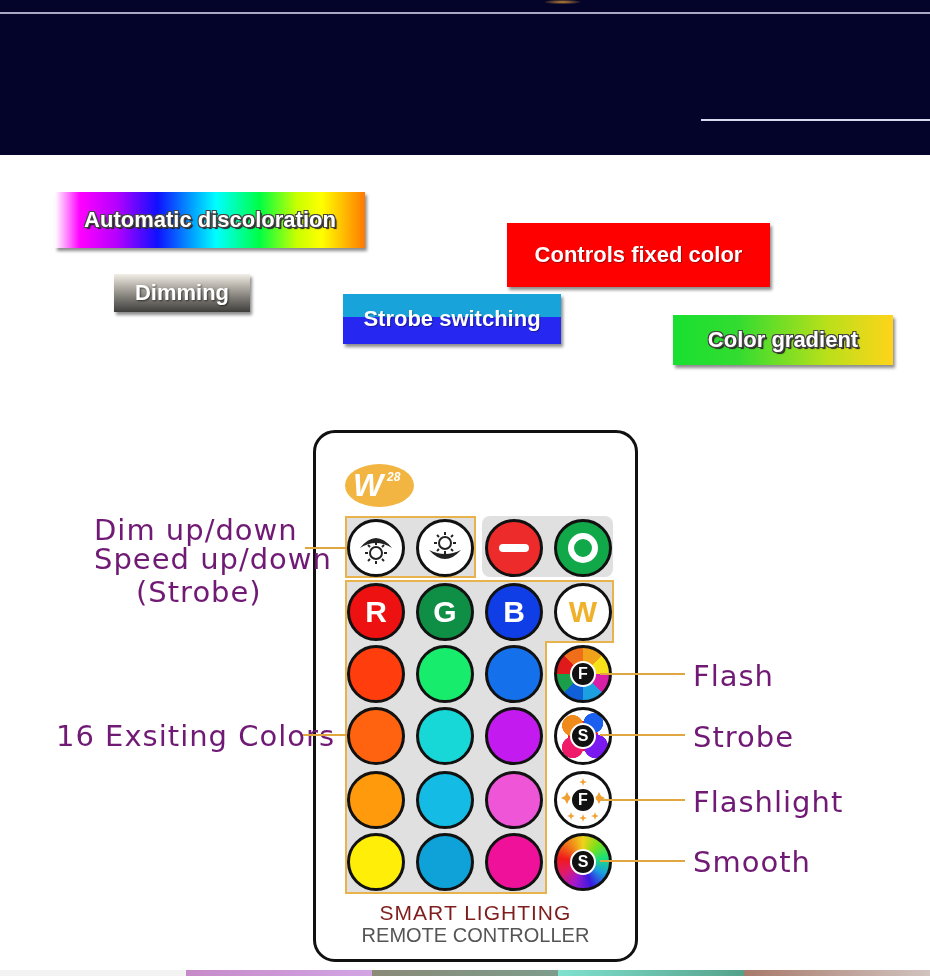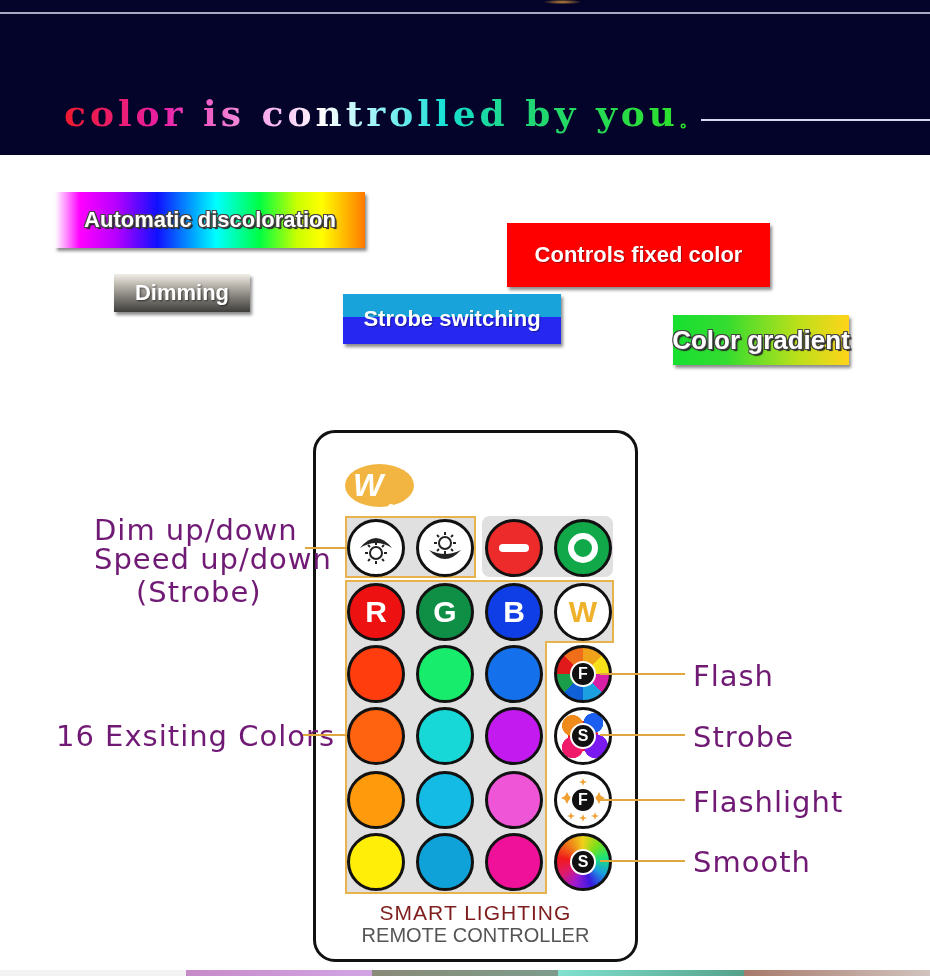--- a/index.html
+++ b/index.html
@@ -21,28 +21,28 @@
   
   .tag { position: absolute; display: flex; align-items: center; justify-content: center; color: #fff; font-weight: bold; font-family: "Liberation Sans", sans-serif; box-shadow: 2px 3px 3px rgba(0,0,0,0.45); white-space: nowrap; }
   .tag.outlined { text-shadow: -1px -1px 0 #444, 1px -1px 0 #444, -1px 1px 0 #444, 1px 1px 0 #444, 2px 2px 1px #222; }
   .tag-auto { left: 55px; top: 192px; width: 310px; height: 56px; font-size: 22px;
     background: linear-gradient(90deg, #ffffff 0%, #ff00ff 8%, #b400ff 20%, #1010ff 33%, #00aaff 45%, #00ffff 52%, #00ff44 66%, #c8ff00 78%, #ffff00 86%, #ff7a00 100%); }
   .tag-fixed { left: 507px; top: 223px; width: 263px; height: 64px; font-size: 22px; background: #ff0000; text-shadow: 1px 1px 1px rgba(0,0,0,0.35); }
   .tag-dim { left: 114px; top: 274px; width: 136px; height: 38px; font-size: 22px;
     background: linear-gradient(180deg, #f1eee7 0%, #b9b5ad 30%, #7a7772 65%, #3f3e3c 100%); text-shadow: 1px 1px 2px rgba(0,0,0,0.6); }
   .tag-switch { left: 343px; top: 294px; width: 218px; height: 50px; font-size: 22px;
     background: linear-gradient(180deg, #18a3da 0%, #18a3da 46%, #2727f2 46%, #2727f2 100%); text-shadow: 1px 1px 1px rgba(0,0,0,0.35); }
-  .tag-gradient { left: 673px; top: 315px; width: 176px; height: 50px; font-size: 26px;
+  .tag-gradient { left: 673px; top: 315px; width: 220px; height: 50px; font-size: 22px;
     background: linear-gradient(90deg, #18e030 0%, #33dc30 30%, #b9e01a 70%, #ffd41a 100%); }
 
   
   .remote { position: absolute; left: 313px; top: 430px; width: 325px; height: 532px; border: 3px solid #111; border-radius: 22px; background: #fff; }
   .logo { position: absolute; left: 345px; top: 464px; width: 69px; height: 43px; border-radius: 50%; background: #f2b542; }
   .logo .w { position: absolute; left: 8px; top: 3px; color: #fff; font-size: 32px; font-style: italic; font-weight: bold; letter-spacing: -2px; }
-  .logo .n { position: absolute; left: 42px; top: 6px; color: #fff; font-size: 12px; font-style: italic; font-weight: bold; margin-top: 32px; }
+  .logo .n { position: absolute; left: 42px; top: 6px; color: #fff; font-size: 12px; font-style: italic; font-weight: bold; }
 
   .panel { position: absolute; background: #e0e0e0; }
   .outline { position: absolute; border: 2px solid #e8b24d; }
 
   .btn { position: absolute; width: 58px; height: 58px; border-radius: 50%; border: 3px solid #111; display: flex; align-items: center; justify-content: center; font-weight: bold; font-size: 30px; color: #fff; font-family: "Liberation Sans", sans-serif; }
   .btn.white { background: #fff; }
   .btn .inner-badge { width: 26px; height: 26px; border-radius: 50%; background: #111; border: 2px solid #fff; color: #fff; font-size: 16px; display: flex; align-items: center; justify-content: center; font-weight: bold; }
 
   .minus-bar { width: 30px; height: 8px; border-radius: 4px; background: #fff; }
   .ring { width: 30px; height: 30px; border-radius: 50%; border: 6px solid #fff; }
@@ -56,23 +56,20 @@
 
   .bottom-strip { position: absolute; left: 0; top: 970px; width: 930px; height: 6px;
     background: linear-gradient(90deg, #f3f3f3 0%, #f3f3f3 20%, #c78ac8 20%, #d2a4e4 40%, #8a8a78 40%, #7d9c8c 60%, #7fe2cf 60%, #55a18a 80%, #a87a6b 80%, #d1c3bf 100%); }
 </style>
 </head>
 <body>
 
 <div class="banner">
   <div class="topline"></div>
   <div class="glow"></div>
-  <div class="headline l2">
-    <span class="rainbow">color is controlled by you</span><span class="dot">。</span>
-  </div>
   <div class="tailline"></div>
 </div>
 
 <div class="tag tag-auto outlined">Automatic discoloration</div>
 <div class="tag tag-fixed">Controls fixed color</div>
 <div class="tag tag-dim">Dimming</div>
 <div class="tag tag-switch">Strobe switching</div>
 <div class="tag tag-gradient outlined">Color gradient</div>
 
 <div class="remote"></div>

